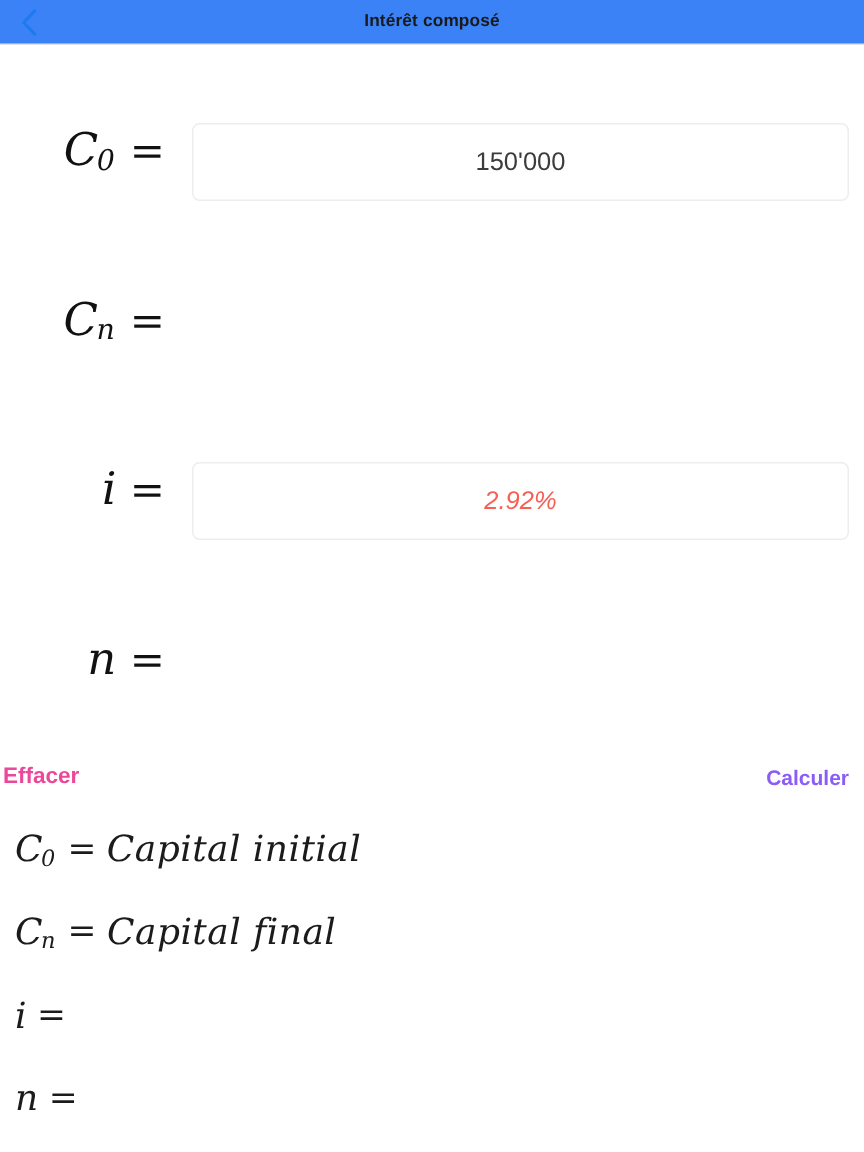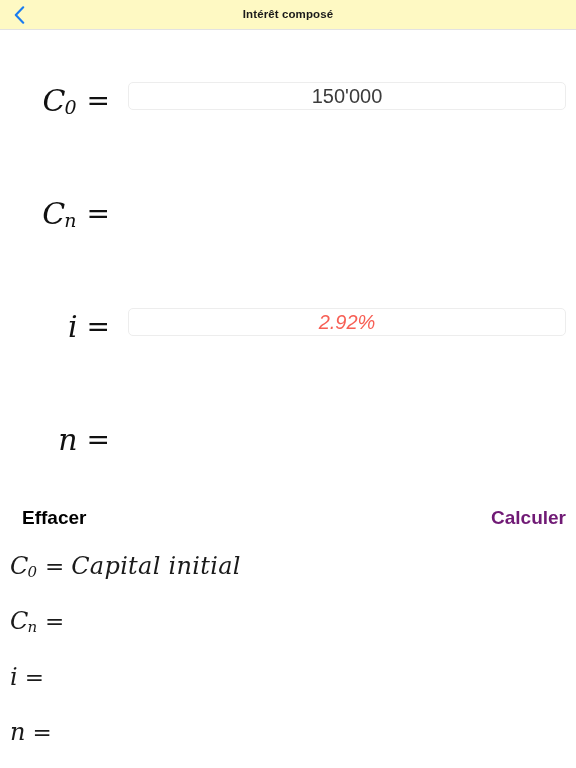--- a/index.html
+++ b/index.html
@@ -14,21 +14,21 @@
     overflow: hidden;
     position: relative;
   }
 
   
   #nav-bar {
     position: absolute;
     left: 0; top: 0;
     width: 576px;
     height: 30px;
-    background: #fef9c3;
+    background: #3b82f6;
     border-bottom: 1px solid #e2e2e2;
     box-sizing: border-box;
   }
   #back-button {
     position: absolute;
     left: 2px; top: 0px;
     width: 34px; height: 29px;
     display: flex;
     align-items: center;
     justify-content: center;
@@ -80,28 +80,28 @@
   .field-label .eq {
     font-style: normal;
     margin-left: 9px;
     font-size: 28px;
   }
   .field-input {
     position: absolute;
     left: 128px;
     top: 0;
     width: 438px;
-    height: 28px;
+    height: 52px;
     box-sizing: border-box;
     border: 1px solid #ededed;
     border-radius: 5px;
     background: #ffffff;
     text-align: center;
     font-family: "Liberation Sans", sans-serif;
-    font-size: 20px;
+    font-size: 17px;
     color: #3c3c3c;
     line-height: 34px;
     outline: none;
     padding: 0;
     -webkit-appearance: none;
   }
   .field-input.accent-red {
     color: #f75f55;
     font-style: italic;
   }
@@ -115,35 +115,35 @@
   
   #actions {
     position: absolute;
     left: 0;
     top: 504px;
     width: 576px;
     height: 30px;
   }
   #clear-button {
     position: absolute;
-    left: 22px;
-    top: 0;
-    font-size: 19px;
+    left: 2px;
+    top: 0;
+    font-size: 15px;
     font-weight: bold;
-    color: #000000;
+    color: #ec4899;
     cursor: pointer;
     line-height: 28px;
   }
   #calculate-button {
     position: absolute;
     right: 10px;
     top: 0;
-    font-size: 19px;
+    font-size: 14px;
     font-weight: bold;
-    color: #701a75;
+    color: #8b5cf6;
     cursor: pointer;
     line-height: 28px;
   }
 
   
   #legend {
     position: absolute;
     left: 0;
     top: 548px;
     width: 576px;
@@ -238,20 +238,21 @@
   <div class="legend-line" id="legend-0">
     <span>C</span>
       <span class="sub">0</span>
       <span class="eq">=</span>
       <span class="desc">Capital initial</span>
   </div>
   <div class="legend-line" id="legend-1">
     <span>C</span>
       <span class="sub">n</span>
       <span class="eq">=</span>
+      <span class="desc">Capital final</span>
   </div>
   <div class="legend-line" id="legend-2">
     <span>i</span>
       <span class="sub"></span>
       <span class="eq">=</span>
   </div>
   <div class="legend-line" id="legend-3">
     <span>n</span>
       <span class="sub"></span>
       <span class="eq">=</span>

